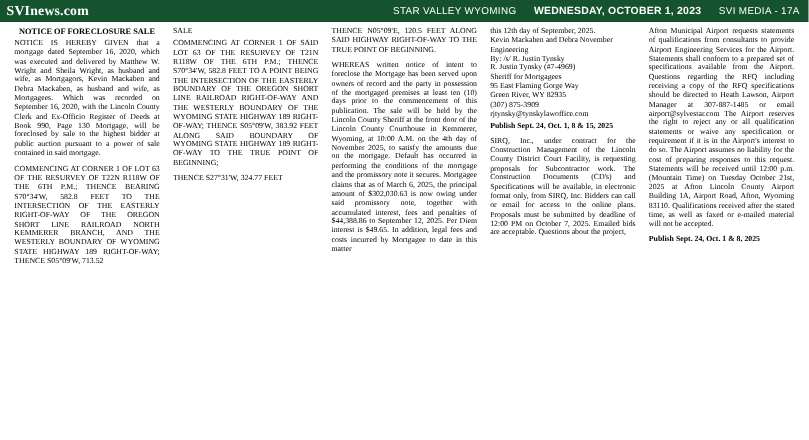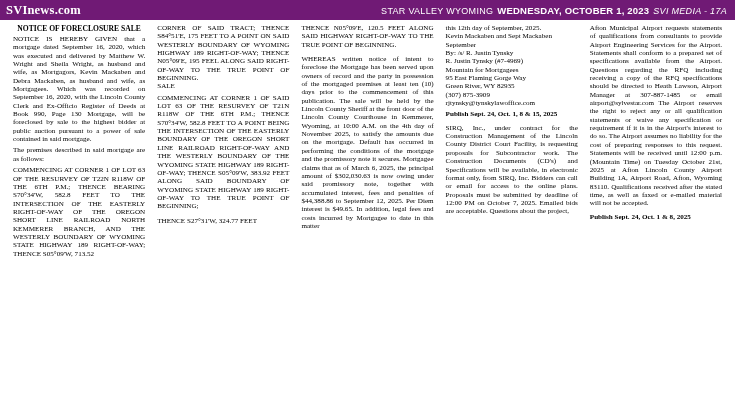--- a/index.html
+++ b/index.html
@@ -17,59 +17,58 @@
   .page {
     position: relative;
     width: 735px;
     height: 400px;
     background: #ffffff;
     box-sizing: border-box;
   }
   
   .masthead {
     height: 20px;
-    background: #701a75;
+    background: #14532d;
     color: #ffffff;
     display: flex;
     align-items: center;
     padding: 0 6px;
     box-sizing: border-box;
   }
   .masthead-left {
     font-family: "Liberation Serif", serif;
     font-weight: bold;
     font-size: 12.5px;
     letter-spacing: 0.2px;
     white-space: nowrap;
   }
   .masthead-right {
     margin-left: auto;
     display: flex;
     align-items: baseline;
-    gap: 4px;
+    gap: 16px;
     font-size: 9.5px;
     white-space: nowrap;
     padding-right: 2px;
   }
   .mh-paper {
     font-family: "Liberation Sans", sans-serif;
     font-size: 9px;
     letter-spacing: 0.3px;
   }
   .mh-date {
     font-family: "Liberation Sans", sans-serif;
     font-weight: bold;
     font-size: 9.5px;
     letter-spacing: 0.2px;
   }
   .mh-meta {
     font-family: "Liberation Sans", sans-serif;
     font-size: 9px;
     letter-spacing: 0.3px;
-    font-style: italic;
   }
   
   .columns {
     display: flex;
     padding: 4px 7px 0 7px;
     box-sizing: border-box;
     height: 380px;
   }
   .col {
     width: 25%;
@@ -123,49 +122,47 @@
       <span class="mh-meta">SVI MEDIA - 17A</span>
     </div>
   </div>
 
   <div class="columns">
 
     <div class="col">
       <div class="head">NOTICE OF FORECLOSURE SALE</div>
       <p>NOTICE IS HEREBY GIVEN that a mortgage dated September 16, 2020, which was executed and delivered by Matthew W. Wright and Sheila Wright, as husband and wife, as Mortgagors, Kevin Mackaben and Debra Mackaben, as husband and wife, as Mortgagees. Which was recorded on September 16, 2020, with the Lincoln County Clerk and Ex-Officio Register of Deeds at Book 990, Page 130 Mortgage, will be foreclosed by sale to the highest bidder at public auction pursuant to a power of sale contained in said mortgage.</p>
       <div class="smallgap"></div>
-      <p>The premises described in said mortgage are as follows:</p>
       <div class="smallgap"></div>
       <p>COMMENCING AT CORNER 1 OF LOT 63 OF THE RESURVEY OF T22N R118W OF THE 6TH P.M.; THENCE BEARING S70°34'W, 582.8 FEET TO THE INTERSECTION OF THE EASTERLY RIGHT-OF-WAY OF THE OREGON SHORT LINE RAILROAD NORTH KEMMERER BRANCH, AND THE WESTERLY BOUNDARY OF WYOMING STATE HIGHWAY 189 RIGHT-OF-WAY; THENCE S05°09'W, 713.52</p>
     </div>
 
     <div class="col">
-      <p>CORNER OF SAID TRACT; THENCE S84°51'E, 175 FEET TO A POINT ON SAID WESTERLY BOUNDARY OF WYOMING HIGHWAY 189 RIGHT-OF-WAY; THENCE N05°09'E, 195 FEEL ALONG SAID RIGHT-OF-WAY TO THE TRUE POINT OF BEGINNING.</p>
       <p>SALE</p>
       <div class="smallgap"></div>
       <p>COMMENCING AT CORNER 1 OF SAID LOT 63 OF THE RESURVEY OF T21N R118W OF THE 6TH P.M.; THENCE S70°34'W, 582.8 FEET TO A POINT BEING THE INTERSECTION OF THE EASTERLY BOUNDARY OF THE OREGON SHORT LINE RAILROAD RIGHT-OF-WAY AND THE WESTERLY BOUNDARY OF THE WYOMING STATE HIGHWAY 189 RIGHT-OF-WAY; THENCE S05°09'W, 383.92 FEET ALONG SAID BOUNDARY OF WYOMING STATE HIGHWAY 189 RIGHT-OF-WAY TO THE TRUE POINT OF BEGINNING;</p>
       <div class="smallgap"></div>
       <div class="smallgap"></div>
       <p>THENCE S27°31'W, 324.77 FEET</p>
     </div>
 
     <div class="col">
       <p>THENCE N05°09'E, 120.5 FEET ALONG SAID HIGHWAY RIGHT-OF-WAY TO THE TRUE POINT OF BEGINNING.</p>
       <div class="smallgap"></div>
       <div class="smallgap"></div>
       <p>WHEREAS written notice of intent to foreclose the Mortgage has been served upon owners of record and the party in possession of the mortgaged premises at least ten (10) days prior to the commencement of this publication. The sale will be held by the Lincoln County Sheriff at the front door of the Lincoln County Courthouse in Kemmerer, Wyoming, at 10:00 A.M. on the 4th day of November 2025, to satisfy the amounts due on the mortgage. Default has occurred in performing the conditions of the mortgage and the promissory note it secures. Mortgagee claims that as of March 6, 2025, the principal amount of $302,030.63 is now owing under said promissory note, together with accumulated interest, fees and penalties of $44,388.86 to September 12, 2025. Per Diem interest is $49.65. In addition, legal fees and costs incurred by Mortgagee to date in this matter</p>
     </div>
 
     <div class="col">
       <p>this 12th day of September, 2025.</p>
-      <p>Kevin Mackaben and Sept Mackaben</p>
-      <p>September</p>
+      <p>Kevin Mackaben and Debra November</p>
+      <p>Engineering</p>
       <p>By: /s/ R. Justin Tynsky</p>
       <p>R. Justin Tynsky (#7-4969)</p>
-      <p>Mountain for Mortgagees</p>
+      <p>Sheriff for Mortgagees</p>
       <p>95 East Flaming Gorge Way</p>
       <p>Green River, WY 82935</p>
       <p>(307) 875-3909</p>
       <p>rjtynsky@tynskylawoffice.com</p>
       <div class="smallgap"></div>
       <p class="center bold">Publish Sept. 24, Oct. 1, 8 &amp; 15, 2025</p>
       <div class="gap"></div>
       <p>SIRQ, Inc., under contract for the Construction Management of the Lincoln County District Court Facility, is requesting proposals for Subcontractor work. The Construction Documents (CD's) and Specifications will be available, in electronic format only, from SIRQ, Inc.  Bidders can call or email for access to the online plans. Proposals must be submitted by deadline of 12:00 PM on October 7, 2025. Emailed bids are acceptable. Questions about the project,</p>
     </div>
 

